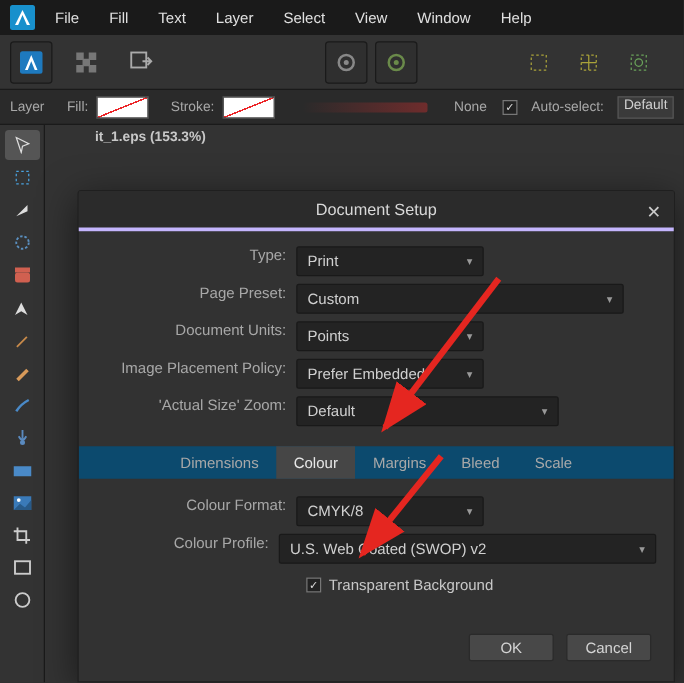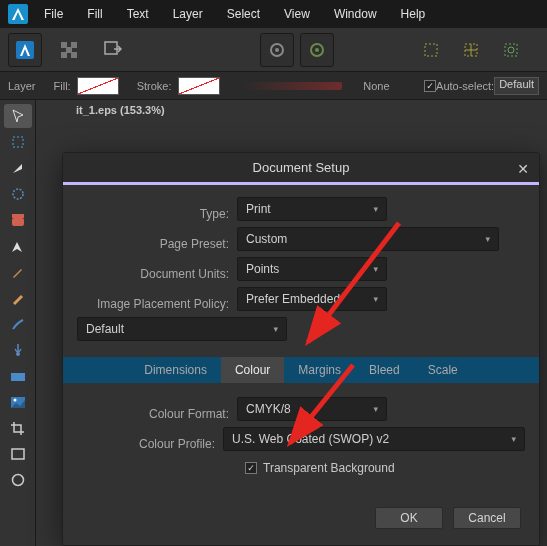--- a/index.html
+++ b/index.html
@@ -16,37 +16,37 @@
 .tool-btn.framed { border: 1px solid #1a1a1a; background: #2f2f2f; }
 .tool-spacer { flex: 0 0 110px; }
 .tool-group { display: flex; gap: 6px; }
 
 
 .contextbar { background: #2a2a2a; height: 28px; display: flex; align-items: center; padding: 0 8px; gap: 6px; border-bottom: 1px solid #1a1a1a; font-size: 11px; }
 .ctx-label { color: #a8a8a8; }
 .swatch { width: 42px; height: 18px; border: 1px solid #555; background: linear-gradient(to bottom right, #ffffff 48%, #ec2528 48%, #ec2528 52%, #ffffff 52%); cursor: pointer; }
 .opacity-bar { width: 100px; height: 8px; background: linear-gradient(to right, rgba(238,48,48,0), rgba(238,48,48,0.35)); position: relative; border-radius: 2px; }
 .checkbox { width: 12px; height: 12px; border: 1px solid #777; background: #222; display: inline-flex; align-items: center; justify-content: center; font-size: 9px; cursor: pointer; }
-.right-push { margin-left: auto; display:flex; align-items:center; gap:0;}
+.right-push { margin-left: auto; display:flex; align-items:center; gap:11px;}
 .ctx-select { background: #3a3a3a; border: 1px solid #555; color: #d0d0d0; height: 18px; padding: 0 4px; font-size: 11px; }
 
 
 .workspace { display: flex; height: calc(546px - 28px - 44px - 28px); position: relative; }
 .toolbox { width: 36px; background: #333333; border-right: 1px solid #1a1a1a; display: flex; flex-direction: column; align-items: center; gap: 2px; padding-top: 4px; }
 .tbx-item { width: 28px; height: 24px; display: flex; align-items: center; justify-content: center; cursor: pointer; border-radius: 3px; font-size: 16px; }
 .tbx-item.active { background: #555; }
 .canvas-area { flex: 1; background: #333333; position: relative; }
 .doc-tab { position: absolute; top: 0; left: 40px; color: #c8c8c8; font-size: 11px; font-weight: bold; }
 
 
 .dialog { position: absolute; left: 62px; top: 152px; right: 7px; bottom: 0; background: #323232; border: 1px solid #1f1f1f; border-radius: 3px 3px 0 0; box-shadow: 0 6px 30px rgba(0,0,0,0.5); display:flex; flex-direction:column; }
 .dlg-titlebar { height: 32px; background: #2b2b2b; display: flex; align-items: center; justify-content: center; position: relative; font-size: 13px; color: #d8d8d8; border-bottom: 3px solid #c4b5fd; }
 .dlg-close { position: absolute; right: 10px; top: 8px; color: #ccc; cursor: pointer; font-size: 14px; }
 .dlg-body { padding: 12px 14px 0 14px; flex:1; overflow:hidden; display:flex; flex-direction:column; }
-.form-row { display: flex; align-items: flex-end; margin-bottom: 6px; }
+.form-row { display: flex; align-items: flex-start; margin-bottom: 6px; }
 .form-label { width: 160px; text-align: right; color: #a8a8a8; font-size: 12px; padding-right: 8px; }
 .form-field { flex: 1; }
 .dd { background: #232323; border: 1px solid #191919; color: #d0d0d0; height: 24px; font-size: 12px; display: flex; align-items: center; justify-content: space-between; padding: 0 8px; cursor: pointer; border-radius: 2px; }
 .dd-sm { width: 150px; }
 .dd-lg { width: 262px; }
 .dd-xl { width: 302px; }
 .caret { font-size: 9px; color: #999; }
 
 .tabstrip { display: flex; justify-content: center; gap: 0; background: #0c4a6e; margin: 10px -14px 14px -14px; }
 .tab { padding: 6px 14px; font-size: 12px; cursor: pointer; color: #a8a8a8; }
@@ -286,20 +286,21 @@
     <div class="form-row">
       <div class="form-label">Image Placement Policy:</div>
       <div class="form-field">
           <div class="dd dd-sm">
             <span>Prefer Embedded</span>
             <span class="caret">▾</span>
           </div>
         </div>
     </div>
     <div class="form-row">
+      <div class="form-label">'Actual Size' Zoom:</div>
       <div class="form-field">
           <div class="dd" style="width:210px">
             <span>Default</span>
             <span class="caret">▾</span>
           </div>
         </div>
     </div>
 
     <div class="tabstrip">
       <div class="tab">Dimensions</div>

